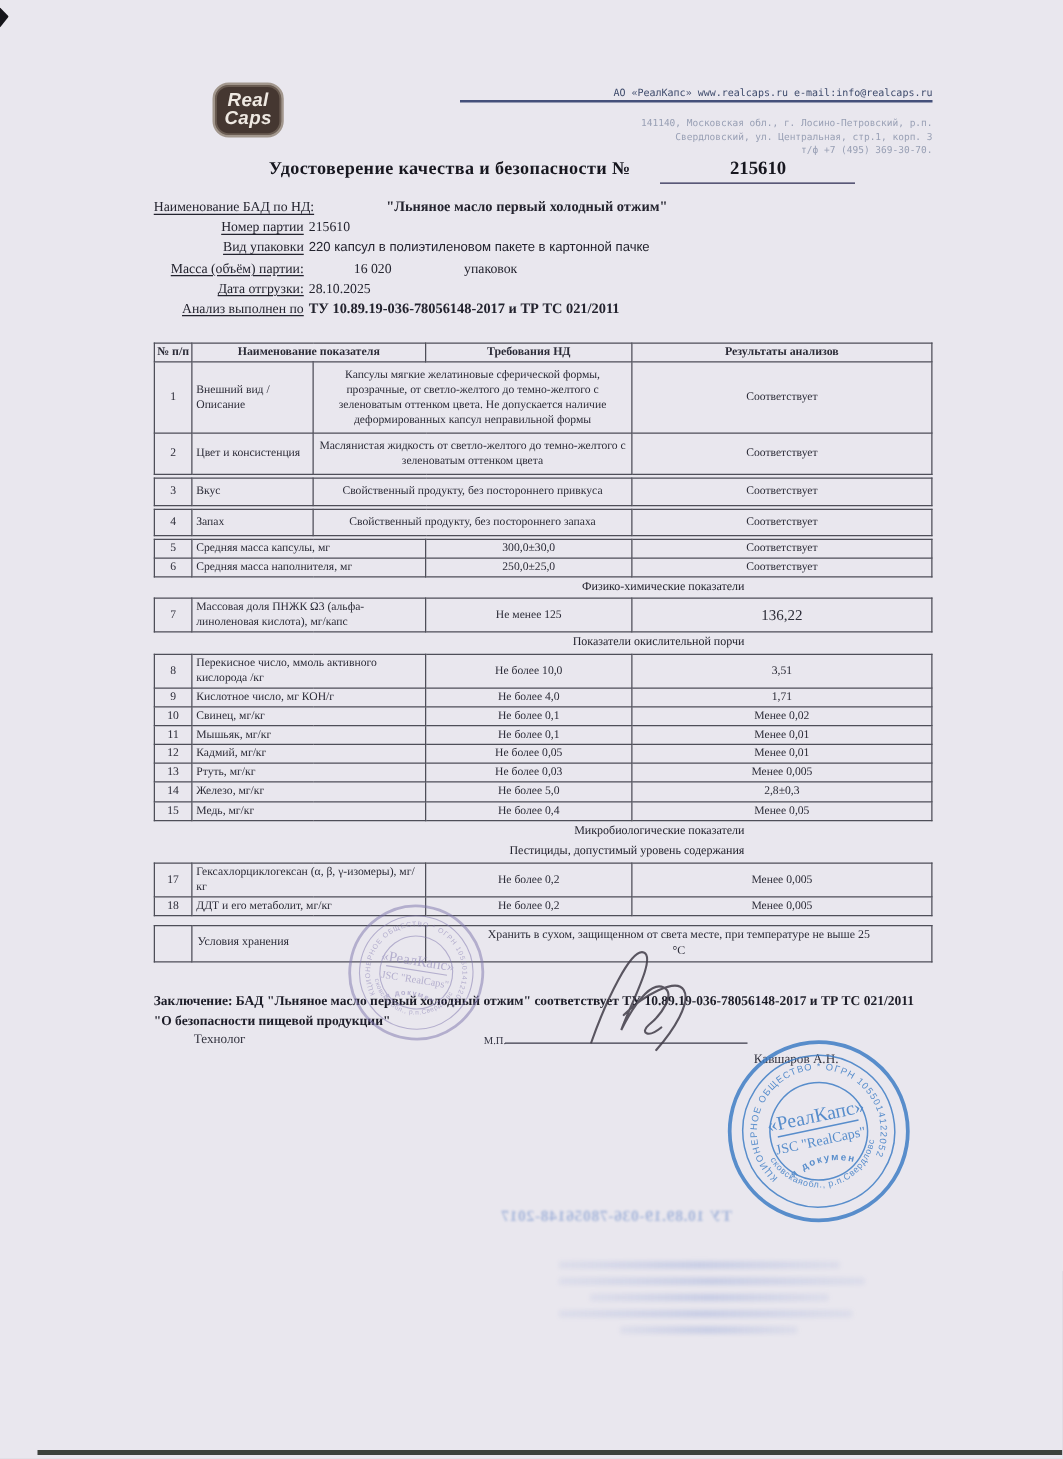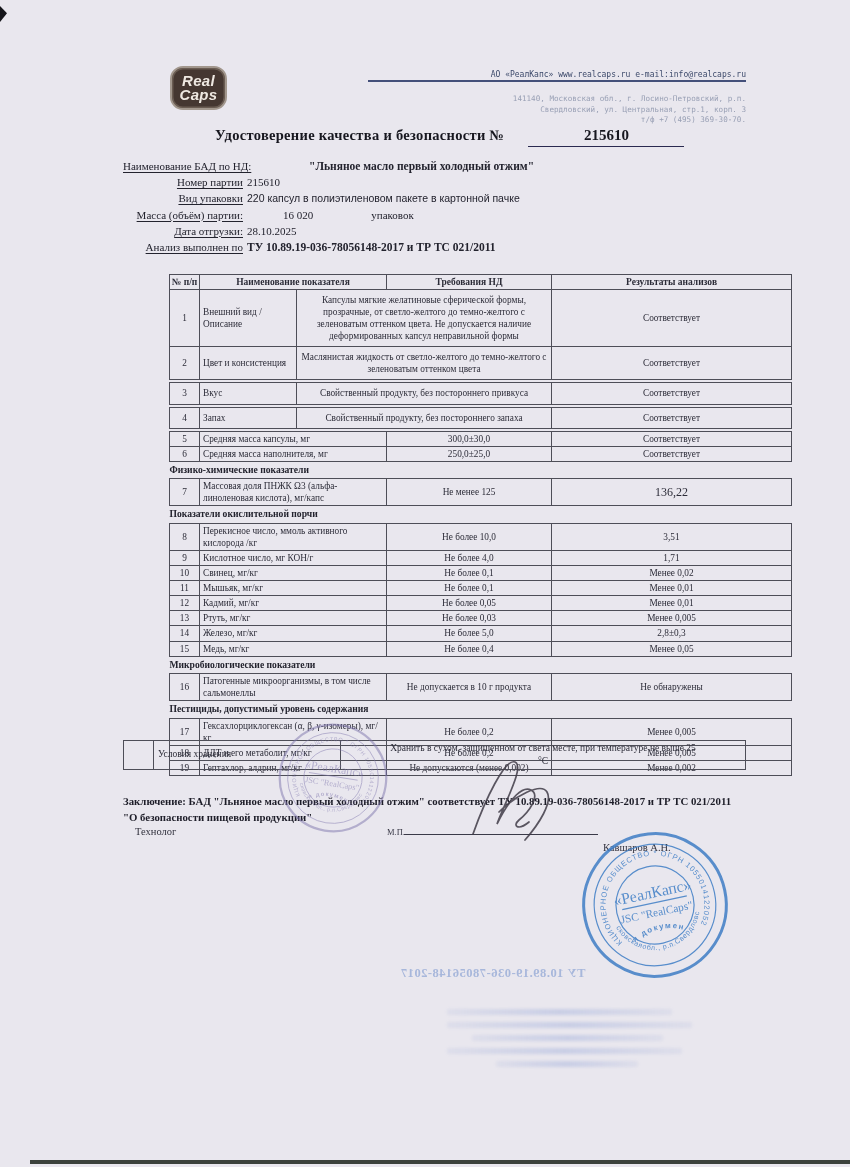--- a/index.html
+++ b/index.html
@@ -39,47 +39,47 @@
         text-decoration:underline;text-underline-offset:2px;}
   .field-value{margin-left:4px;font-size:11px;color:#23232e;white-space:nowrap;}
   .v-bold{font-weight:bold;font-size:11.5px;}
   .v-sans{font-family:"Liberation Sans",sans-serif;font-size:10.5px;}
   .ml66{margin-left:66px;}
   .ml40{margin-left:40px;}
   .suffix{margin-left:58px;}
 
   
   table.results{position:absolute;left:123px;top:274px;width:622px;border-collapse:collapse;
-        font-size:9.3px;color:#2c2c38;table-layout:fixed;margin-left:46px;}
+        font-size:9.3px;color:#2c2c38;table-layout:fixed;}
   table.results th,table.results td{border:1px solid #4e4e58;}
   table.results th{font-size:9.5px;font-weight:bold;padding:2px 1px;text-align:center;}
   table.results td{padding:1px 3px;vertical-align:middle;line-height:1.3;}
   td.c-num{text-align:center;}
   td.c-name{text-align:left;}
   td.c-req,td.c-res{text-align:center;}
   tr.pad td{padding-top:4px;padding-bottom:4px;}
   tr.gap td{border:none;height:3px;padding:0;}
-  tr.sec td{border:none;font-weight:bold;text-align:left;padding:2px 150px 2px 0;font-size:9.6px;color:#23232e;}
+  tr.sec td{border:none;font-weight:normal;text-align:right;padding:2px 150px 2px 0;font-size:9.6px;color:#23232e;}
   .res-sans{font-family:Liberation Serif, serif;font-size:12px;}
 
   
   table.storage{position:absolute;left:123px;top:740px;width:622px;border-collapse:collapse;
         font-size:9.5px;color:#2c2c38;table-layout:fixed;}
   table.storage td{border:1px solid #4e4e58;padding:1px 4px;vertical-align:middle;line-height:1.35;}
   table.storage td.s-name{text-align:left;height:15px;}
   table.storage td.s-val{text-align:center;}
   .wrap-narrow{display:inline-block;max-width:310px;}
 
   
   .conclusion{position:absolute;left:123px;top:793px;width:630px;font-weight:bold;font-size:10.8px;
         line-height:1.5;color:#1d1d28;}
 
   
   .sig{position:absolute;left:123px;top:818px;width:622px;height:42px;}
-  .sig-role{position:absolute;left:12px;top:8px;font-size:10.5px;color:#33333f;}
+  .sig-role{position:absolute;left:32px;top:8px;font-size:10.5px;color:#33333f;}
   .sig-mp{position:absolute;left:264px;top:9px;font-size:8.5px;color:#3a3a48;}
   .sig-line{position:absolute;left:281px;top:0;width:194px;height:17px;border-bottom:1.3px solid #3a3a48;}
   .sig-name{position:absolute;left:480px;top:24px;font-size:10.5px;color:#33333f;}
   .sig-svg{position:absolute;left:455px;top:752px;width:125px;height:92px;}
 
   
   .stamp{position:absolute;}
   .stamp svg{width:100%;height:100%;display:block;}
   .stamp-faint{left:277px;top:722px;width:112px;height:112px;color:#7f76ad;opacity:0.5;transform:rotate(9deg);}
   .stamp-main{left:580px;top:830px;width:150px;height:150px;color:#3f7ec6;opacity:0.85;transform:rotate(-12deg);}
@@ -275,46 +275,34 @@
         </tr>
         <tr class="" data-name="table-row">
           <td class="c-num" data-name="row-number">15</td>
           <td class="c-name" colspan="2" data-name="indicator-name">Медь, мг/кг</td>
           <td class="c-req" data-name="requirement-value">Не более 0,4</td>
           <td class="c-res" data-name="analysis-result">Менее 0,05</td>
         </tr>
         <tr class="sec" data-name="section-row">
           <td class="" colspan="5" data-name="section-header">Микробиологические показатели</td>
         </tr>
-        <tr class="" data-name="table-row">
-          <td class="c-num" data-name="row-number">16</td>
-          <td class="c-name" colspan="2" data-name="indicator-name">Патогенные микроорганизмы, в том числе сальмонеллы</td>
-          <td class="c-req" data-name="requirement-value">Не допускается в 10 г продукта</td>
-          <td class="c-res" data-name="analysis-result">Не обнаружены</td>
-        </tr>
         <tr class="sec" data-name="section-row">
           <td class="" colspan="5" data-name="section-header">Пестициды, допустимый уровень содержания</td>
         </tr>
         <tr class="" data-name="table-row">
           <td class="c-num" data-name="row-number">17</td>
           <td class="c-name" colspan="2" data-name="indicator-name">Гексахлорциклогексан (α, β, γ-изомеры), мг/кг</td>
           <td class="c-req" data-name="requirement-value">Не более 0,2</td>
           <td class="c-res" data-name="analysis-result">Менее 0,005</td>
         </tr>
         <tr class="" data-name="table-row">
           <td class="c-num" data-name="row-number">18</td>
           <td class="c-name" colspan="2" data-name="indicator-name">ДДТ и его метаболит, мг/кг</td>
           <td class="c-req" data-name="requirement-value">Не более 0,2</td>
           <td class="c-res" data-name="analysis-result">Менее 0,005</td>
-        </tr>
-        <tr class="" data-name="table-row">
-          <td class="c-num" data-name="row-number">19</td>
-          <td class="c-name" colspan="2" data-name="indicator-name">Гептахлор, алдрин, мг/кг</td>
-          <td class="c-req" data-name="requirement-value">Не допускаются (менее 0,002)</td>
-          <td class="c-res" data-name="analysis-result">Менее 0,002</td>
         </tr>
       </tbody>
   </table>
 
   <table class="storage" data-name="storage-table">
     <colgroup>
         <col style="width:30px">
         <col style="width:187px">
         <col style="width:405px">
       </colgroup>

